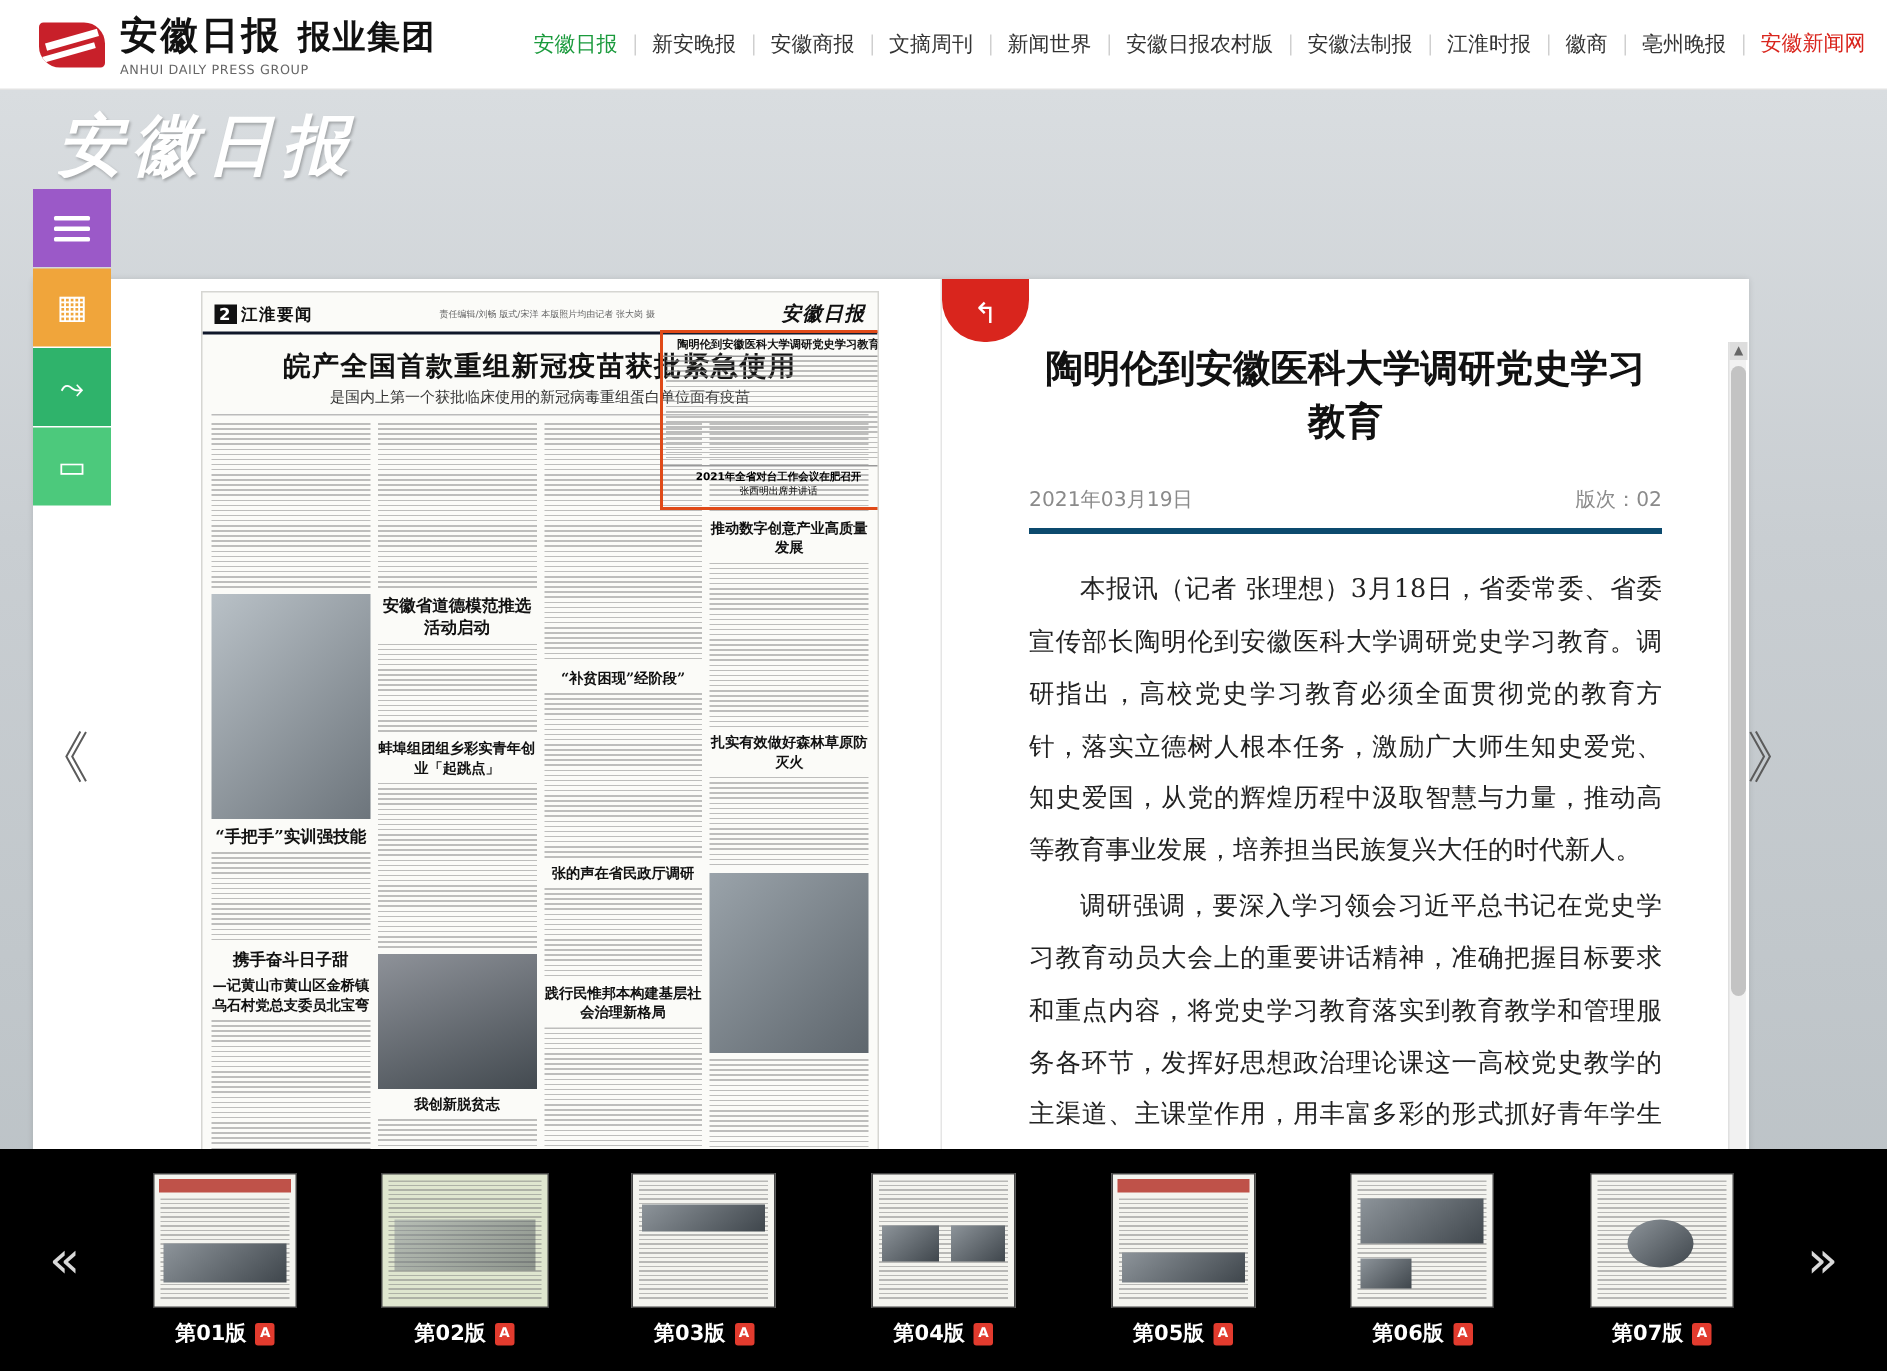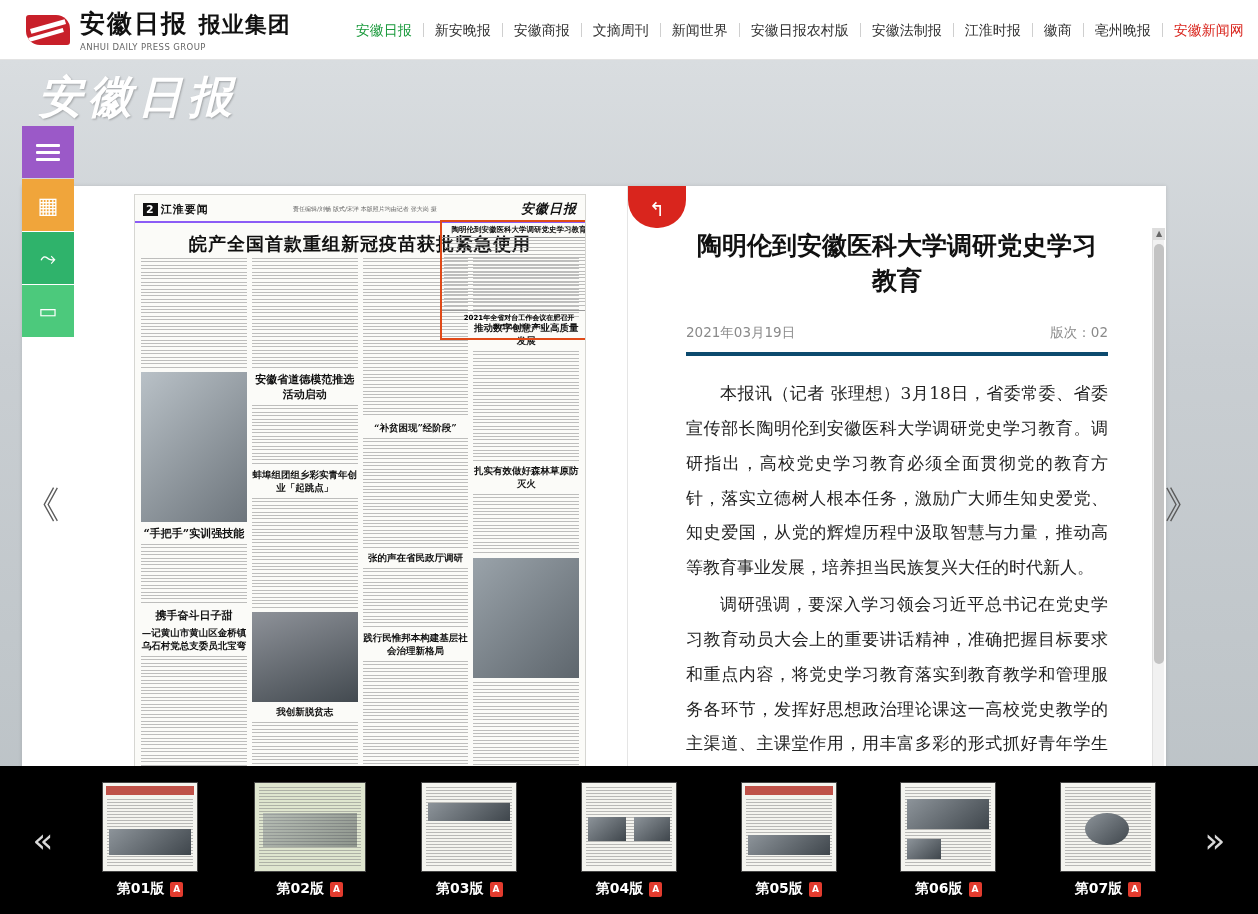--- a/index.html
+++ b/index.html
@@ -62,21 +62,21 @@
     display: flex; align-items: center;
     font-size: 14px;
   }
   .nav-links a {
     color: #333; text-decoration: none;
     padding: 0 11px;
     border-right: 1px solid #cfcfcf;
     line-height: 14px;
     white-space: nowrap;
   }
-  .nav-links a:last-child { border-right: none; }
+  .nav-links a:last-child { border-right: none; font-family: Liberation Mono, monospace; }
   .nav-links a.active { color: #1a9a3c; }
   .nav-links a.red { color: #d9251d; }
 
   
   .hero {
     position: absolute;
     top: 60px; left: 0; right: 0; bottom: 0;
     background: linear-gradient(180deg,#d9dde0 0%, #c9ced2 35%, #b9c0c4 100%);
     overflow: hidden;
   }
@@ -143,21 +143,21 @@
     left: 112px; top: 8px;
     width: 452px; height: 625px;
     background: #fbfbf8;
     border: 1px solid #d6d6d2;
     overflow: hidden;
   }
   
   .np-head {
     display: flex; align-items: center; justify-content: space-between;
     padding: 5px 8px 3px 8px;
-    border-bottom: 2px solid #8b5cf6;
+    border-bottom: 2px solid #0f172a;
     font-size: 8px; color: #444;
   }
   .np-head .sec { font-weight: bold; font-size: 11px; color: #111; letter-spacing:1px;}
   .np-head .sec b { background:#111; color:#fff; padding: 0 3px; margin-right: 3px;}
   .np-head .nm { font-family:"DejaVu Serif","Liberation Serif",serif; font-style: italic; font-weight: bold; font-size: 13px; color:#111; letter-spacing:1px;}
   .np-body { padding: 4px 6px; }
   .np-head-line {
     font-size: 18px; font-weight: bold; text-align:center; letter-spacing: 1px;
     font-family:"DejaVu Serif","Liberation Serif",serif; color:#111; margin: 5px 0 2px;
   }
@@ -359,20 +359,21 @@
       <div class="newspaper">
         <div class="np-head">
           <div class="sec">
             <b>2</b><span>江淮要闻</span>
           </div>
           <div style="font-size:6px;color:#666;">责任编辑/刘畅  版式/宋洋  本版照片均由记者 张大岗 摄</div>
           <div class="nm">安徽日报</div>
         </div>
         <div class="np-body">
           <div class="np-head-line">皖产全国首款重组新冠疫苗获批紧急使用</div>
+          <div class="np-sub">是国内上第一个获批临床使用的新冠病毒重组蛋白单位面有疫苗</div>
           <div class="cols">
             <div class="col">
               <div class="tx h2"></div>
               <div class="photo b"></div>
               <div class="hl">“手把手”实训强技能</div>
               <div class="tx h"></div>
               <div class="hl">携手奋斗日子甜</div>
               <div class="hl sm">—记黄山市黄山区金桥镇乌石村党总支委员北宝弯</div>
               <div class="tx h2"></div>
               <div class="photo d"></div>

